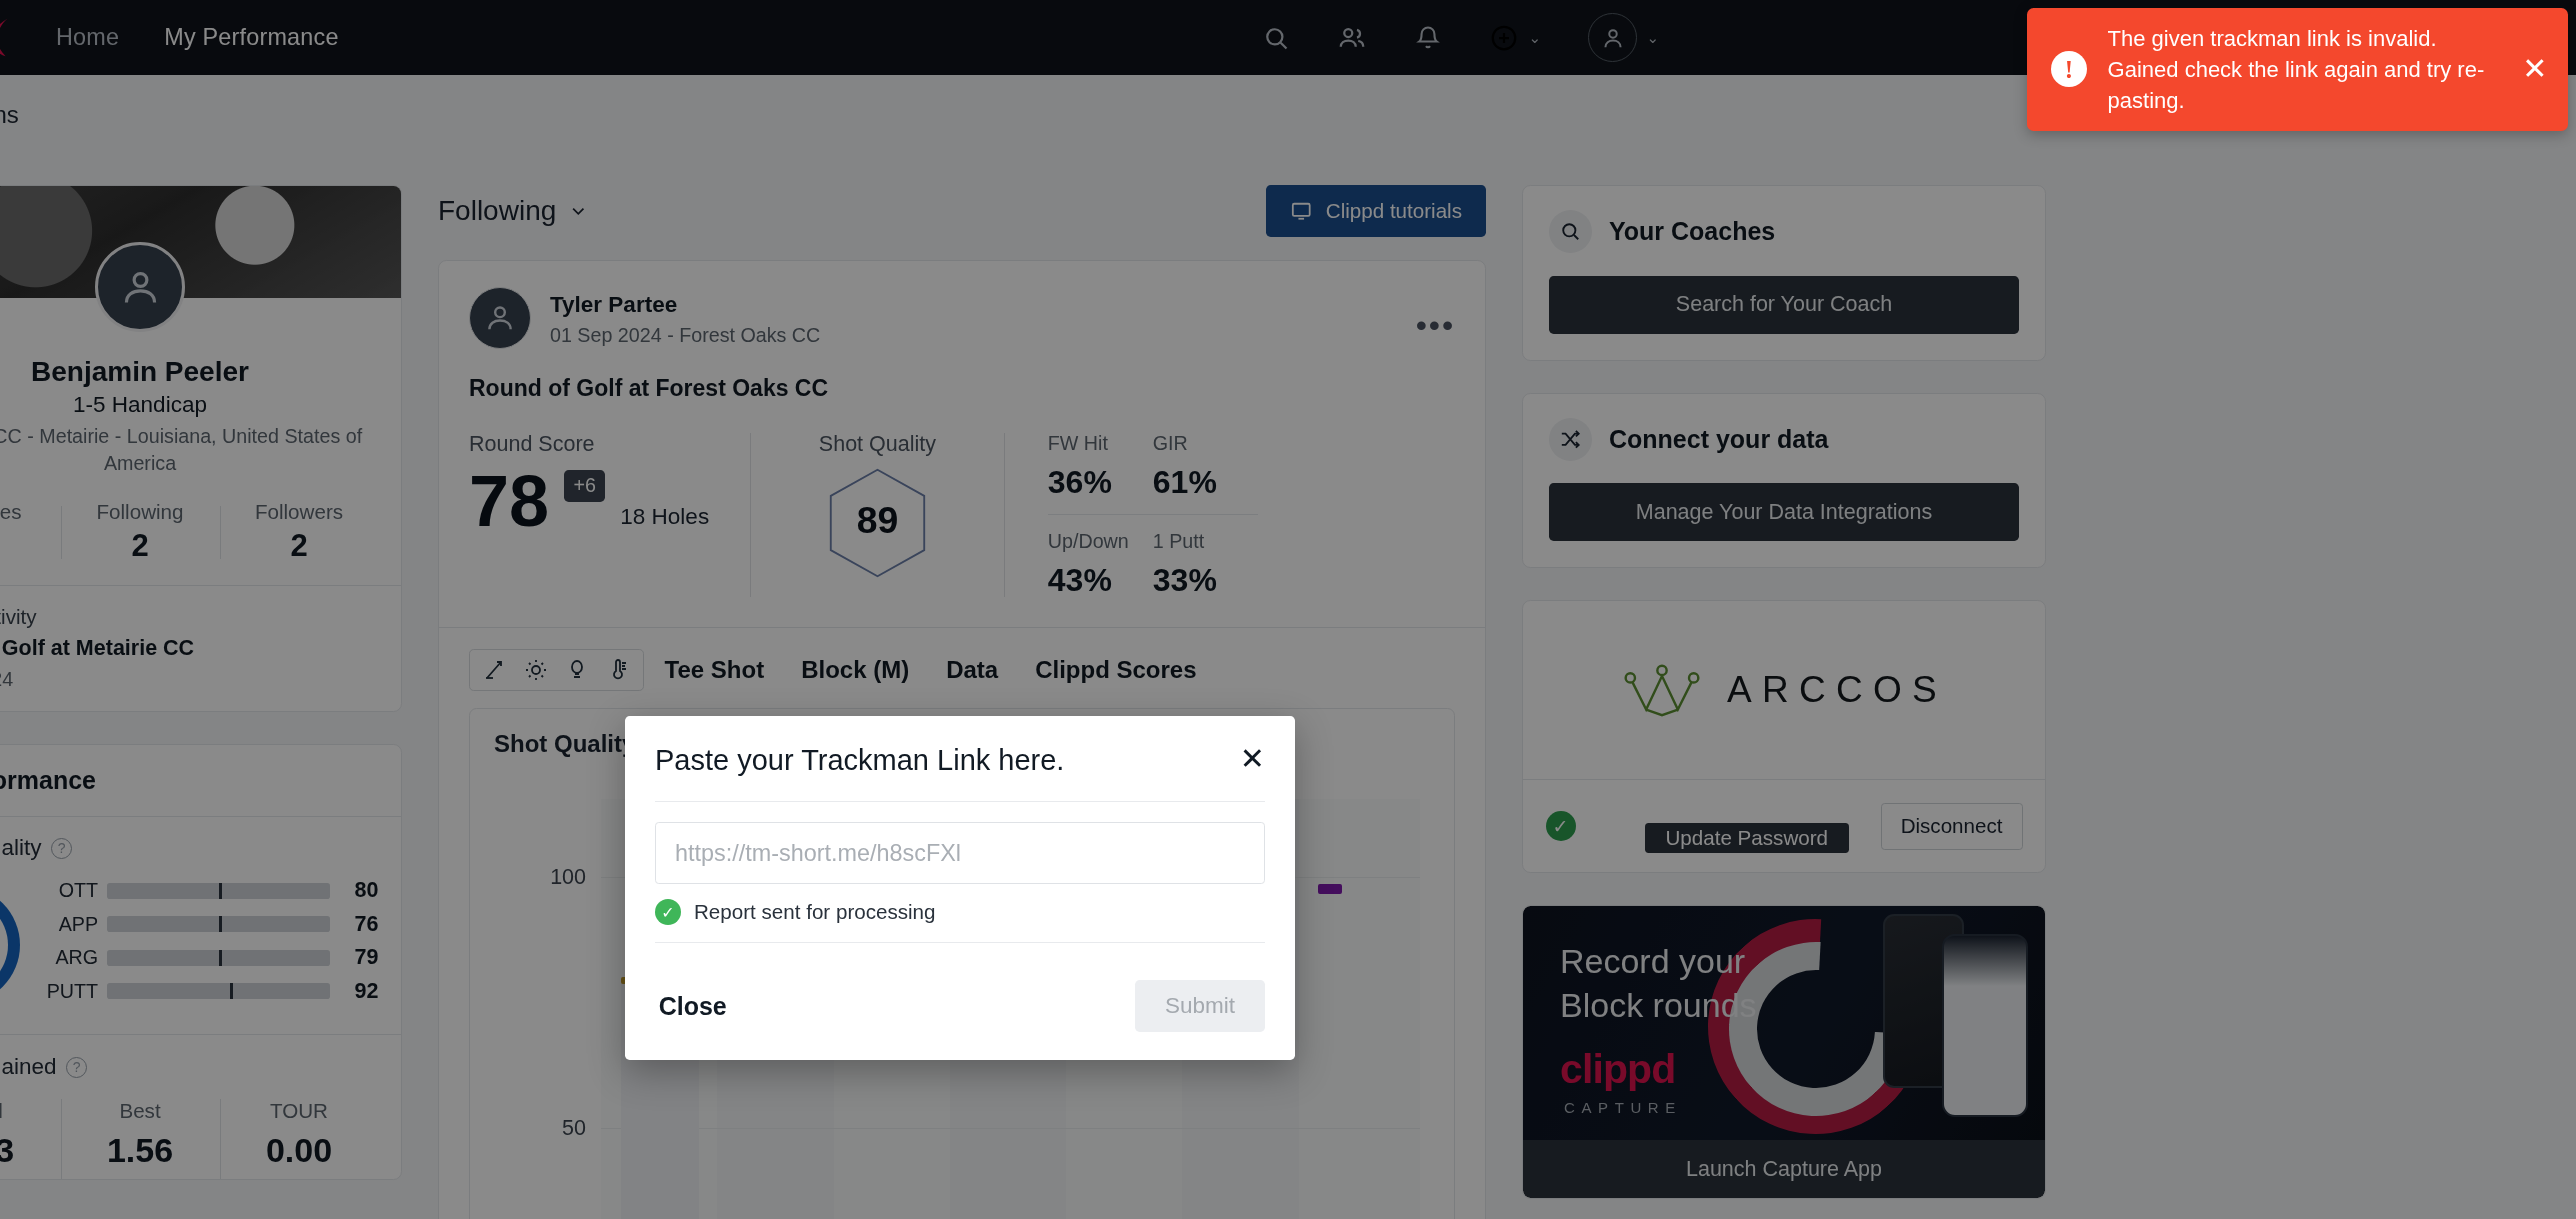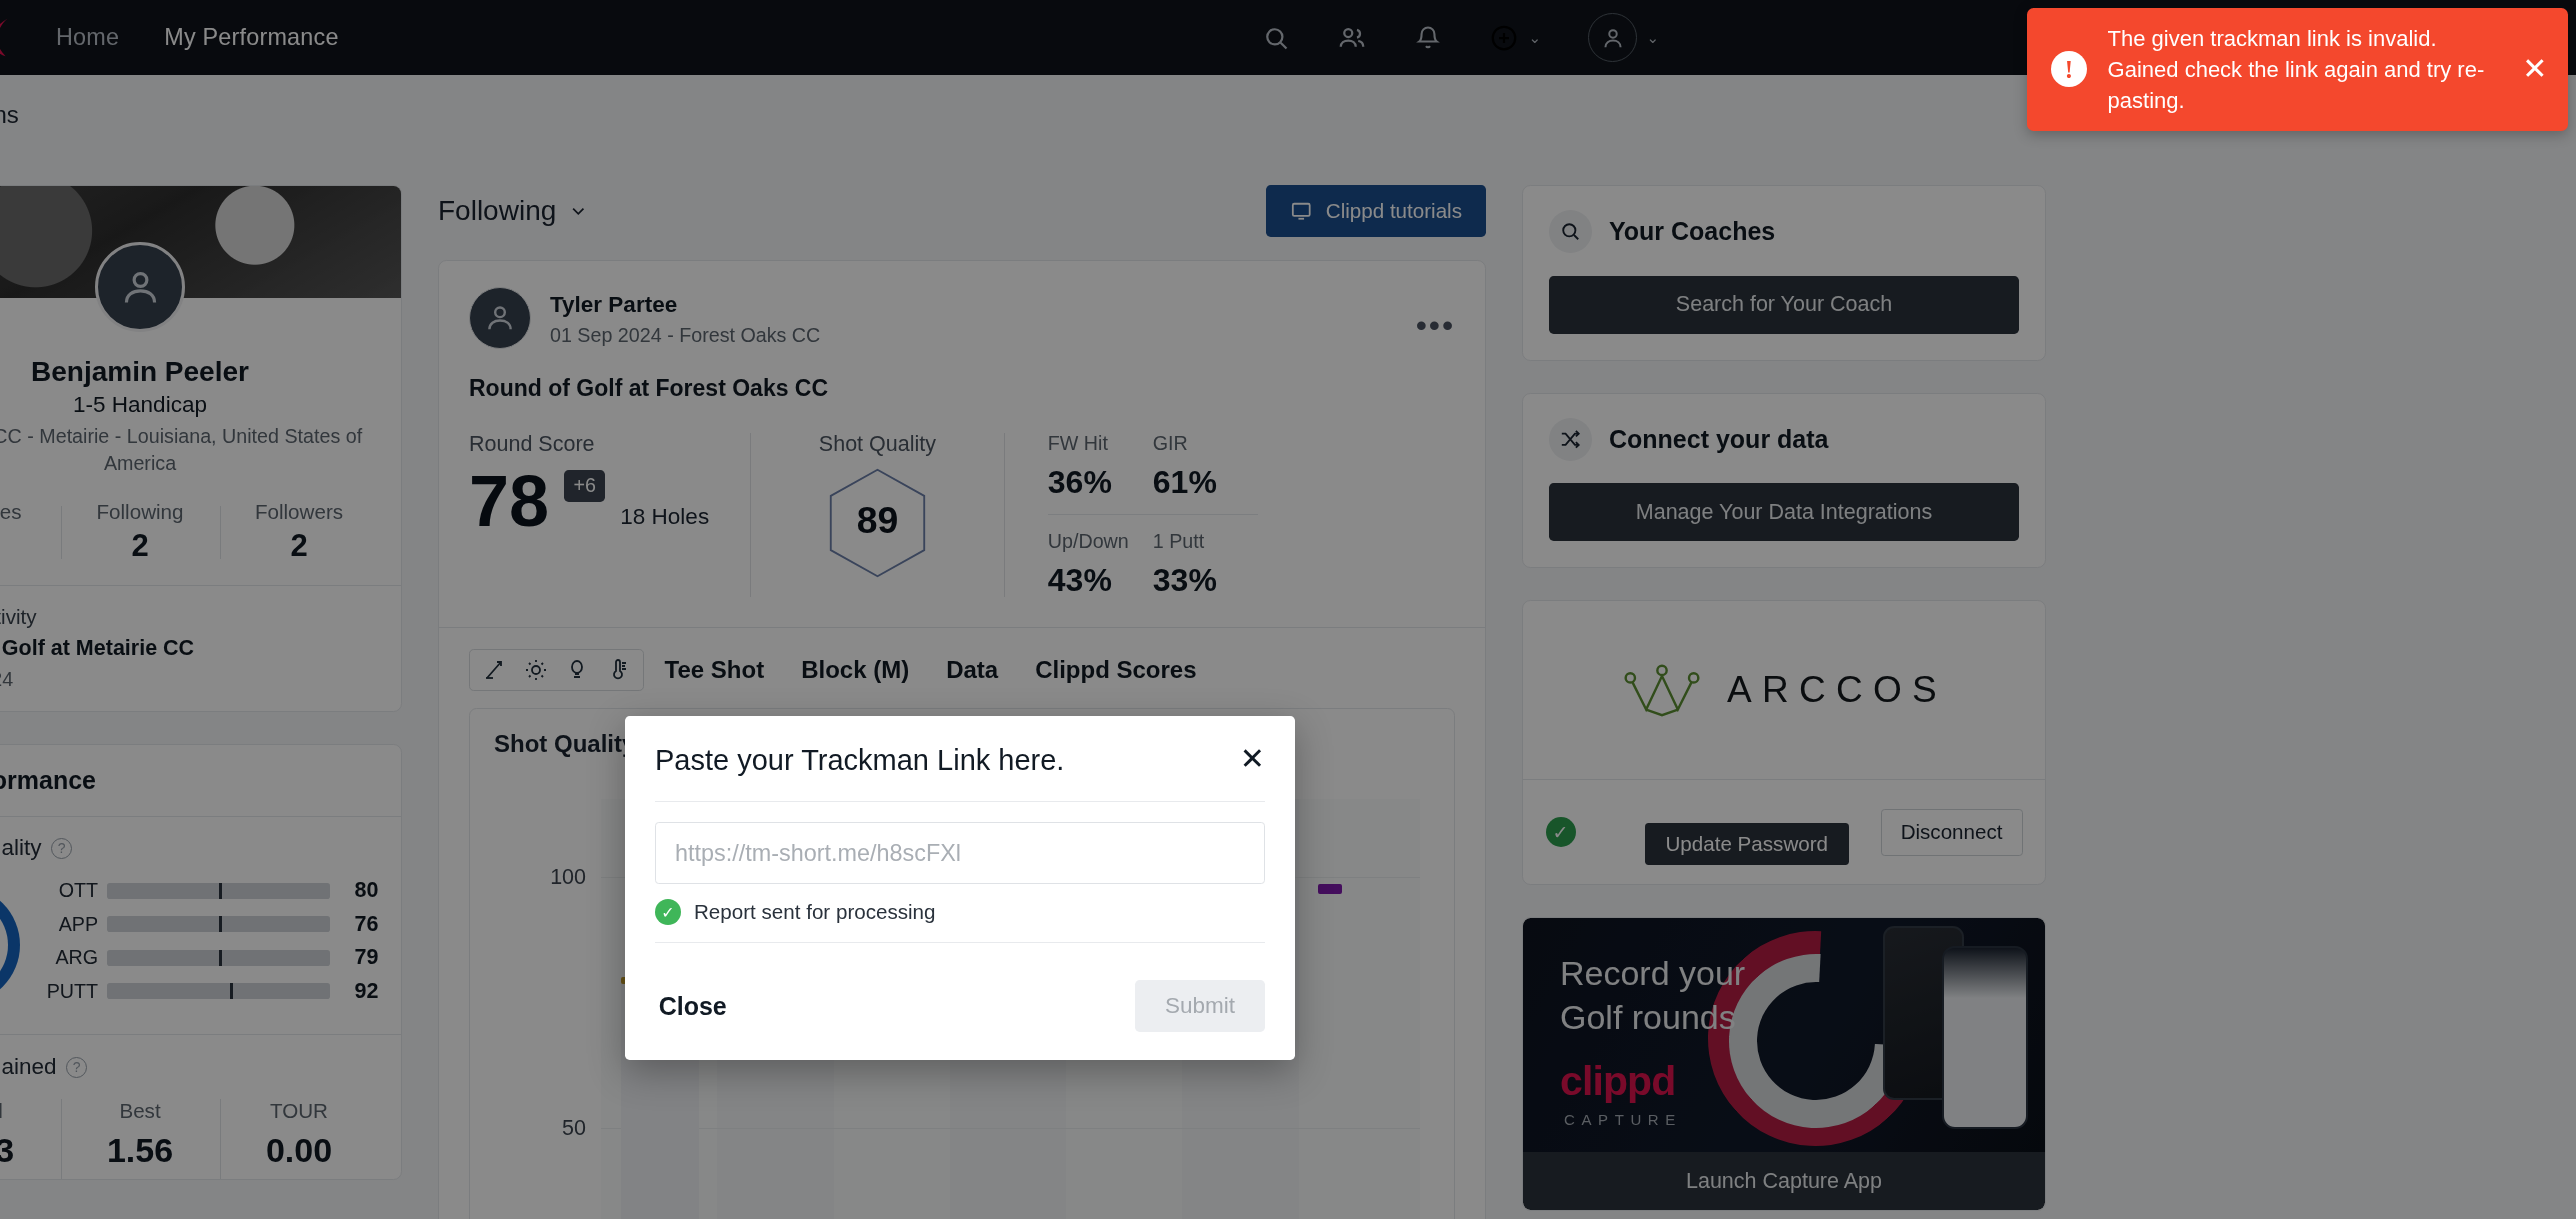--- a/index.html
+++ b/index.html
@@ -276,21 +276,21 @@
     padding: 19px 22.5px; justify-content: flex-start;
   }
   .ok-dot {
     width: 30px; height: 30px; border-radius: 50%;
     background: #2e9e4f; color: #ffffff;
     display: flex; align-items: center; justify-content: center;
     font-size: 19px; flex: 0 0 30px;
   }
   .btn-dark {
     background: #2b323b; color: #ffffff; border: 0; border-radius: 3.7px;
-    height: 42px; padding: 0 20.6px; font-size: 20.6px; cursor: pointer; margin-left: auto;
+    height: 30px; padding: 0 20.6px; font-size: 20.6px; cursor: pointer; margin-left: auto;
     font-family: "Liberation Sans", sans-serif;
     margin-top: 24px;
   }
   .btn-outline {
     background: #ffffff; color: #1b2430;
     border: 0.9px solid #cfd4d9; border-radius: 3.7px;
     height: 47px; padding: 0 19px; font-size: 20.6px; cursor: pointer; margin-left: 15px;
     font-family: "Liberation Sans", sans-serif;
   }
   .promo {
@@ -693,21 +693,21 @@
             <button class="btn-outline">Disconnect</button>
           </div>
         </div>
 
         <div class="card r-card">
           <div class="promo">
             <div class="promo-c"></div>
             <div class="promo-c2"></div>
             <div class="promo-txt">
               <div>Record your</div>
-              <div>Golf rounds</div>
+              <div>Block rounds</div>
             </div>
             <div class="promo-logo">clippd</div>
             <div class="promo-cap">CAPTURE</div>
             <div class="phone2"></div>
             <div class="phone"></div>
           </div>
           <button class="promo-btn">Launch Capture App</button>
         </div>
       </div>
 

